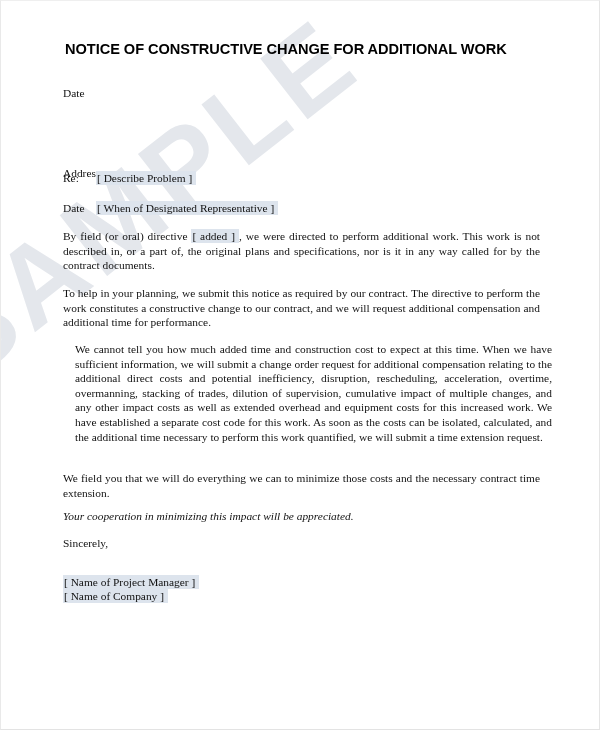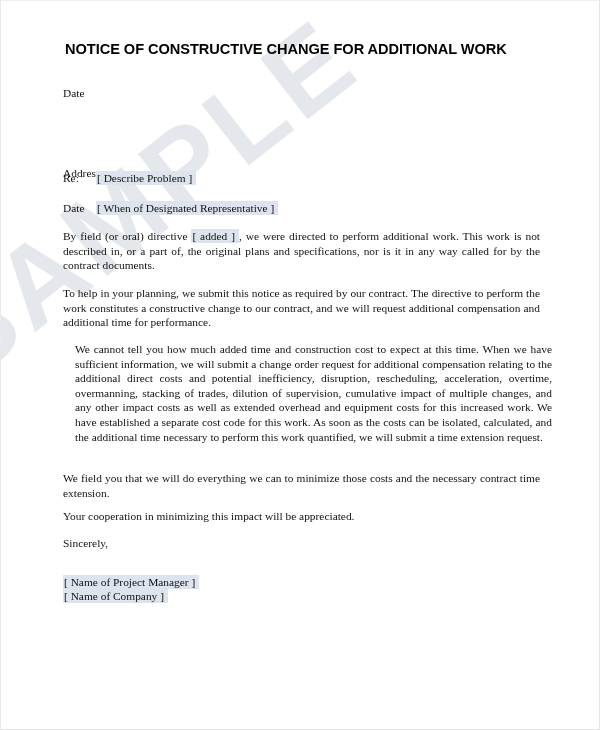--- a/index.html
+++ b/index.html
@@ -127,21 +127,21 @@
     line-height: 14.6px;
     color: #111111;
     text-align: justify;
     text-justify: inter-word;
     margin: 0;
   }
   .p1 { top: 228px; }
   .p2 { top: 285px; }
   .p3 { top: 341px; margin-left: 12px; }
   .p4 { top: 470px; }
-  .p5 { top: 508px; }
+  .p5 { top: 508px; font-style: italic; }
   .p6 { top: 535px; }
 
   
   .sig-block {
     position: absolute;
     left: 0px;
     top: 574px;
     font-size: 11.4px;
     line-height: 14px;
     white-space: nowrap;

